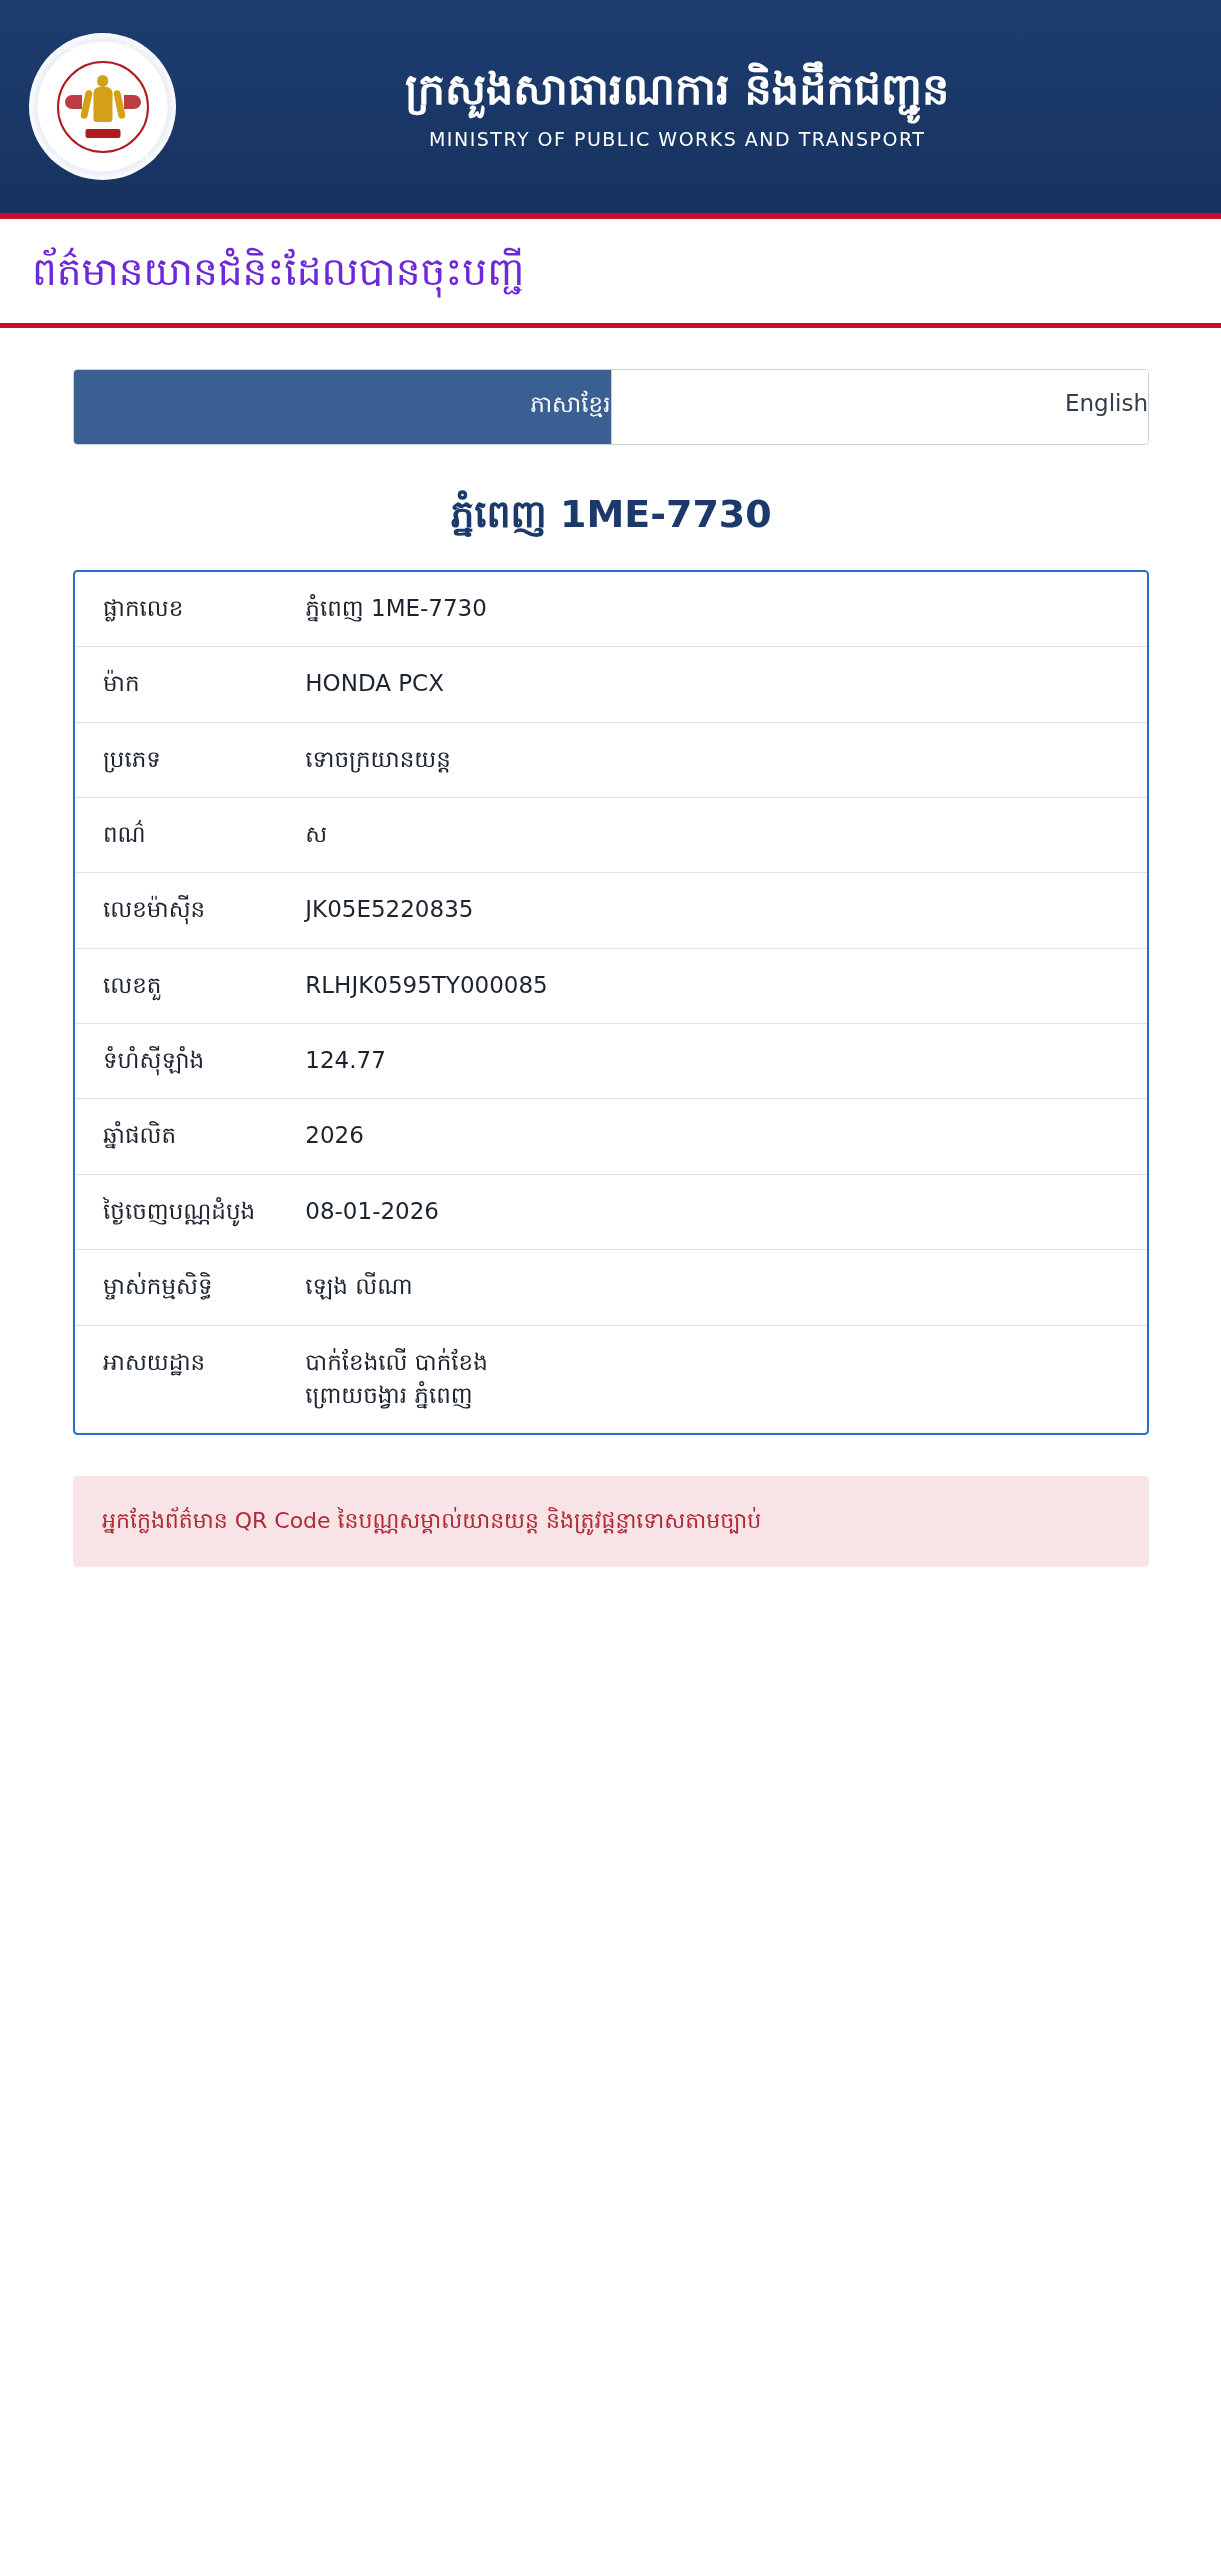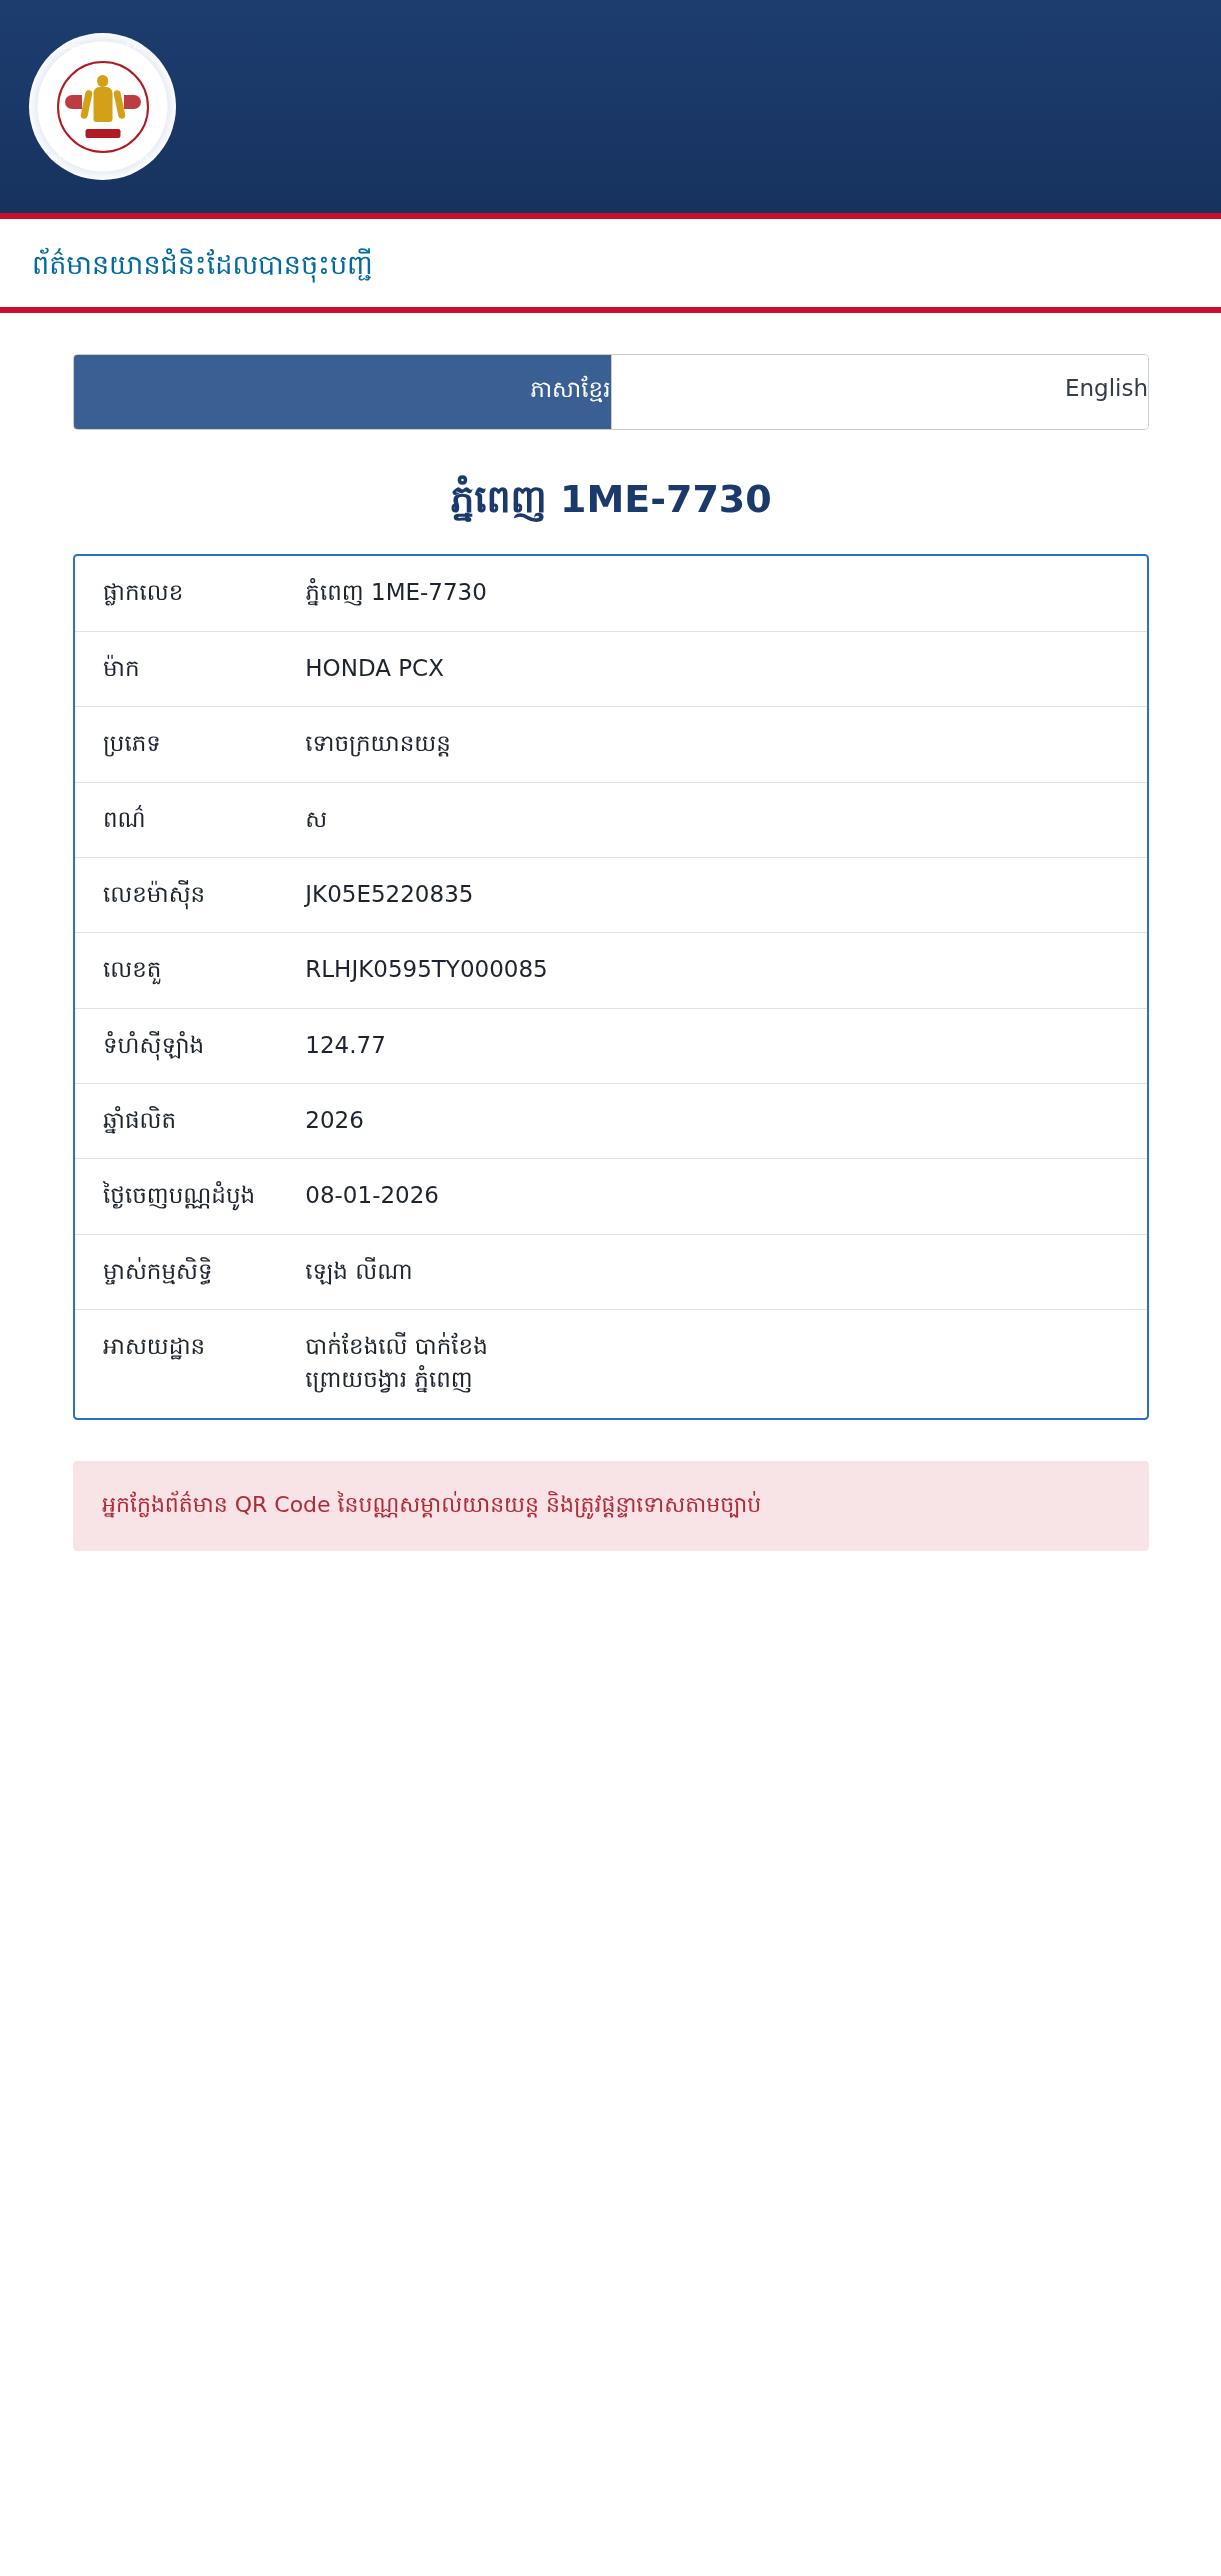--- a/index.html
+++ b/index.html
@@ -112,22 +112,22 @@
     height: 5.9px;
     background: #c8102e;
   }
 
   
   .page-title-bar {
     background: #ffffff;
     padding: 28px 32px 25px 32px;
   }
   .page-title-bar .title {
-    font-size: 27px;
-    color: #0369a1;
+    font-size: 39px;
+    color: #6d28d9;
     line-height: 1.3;
   }
   .title-underline {
     height: 5.9px;
     background: #c8102e;
   }
 
   
   .tabs {
     display: flex;
@@ -217,20 +217,24 @@
       <div class="figure">
         <div class="head"></div>
         <div class="arm-l"></div>
         <div class="arm-r"></div>
         <div class="body"></div>
         <div class="base"></div>
       </div>
     </div>
     <div class="ring-text-bottom">MINISTRY OF PUBLIC WORKS AND TRANSPORT</div>
   </div>
+  <div class="header-titles">
+    <div class="kh">ក្រសួងសាធារណការ និងដឹកជញ្ជូន</div>
+    <div class="en">MINISTRY OF PUBLIC WORKS AND TRANSPORT</div>
+  </div>
 </div>
 <div class="header-rule"></div>
 
 <div class="page-title-bar">
   <div class="title">ព័ត៌មានយានជំនិះដែលបានចុះបញ្ជី</div>
 </div>
 <div class="title-underline"></div>
 
 <div class="tabs">
   <div class="tab active">ភាសាខ្មែរ</div>

